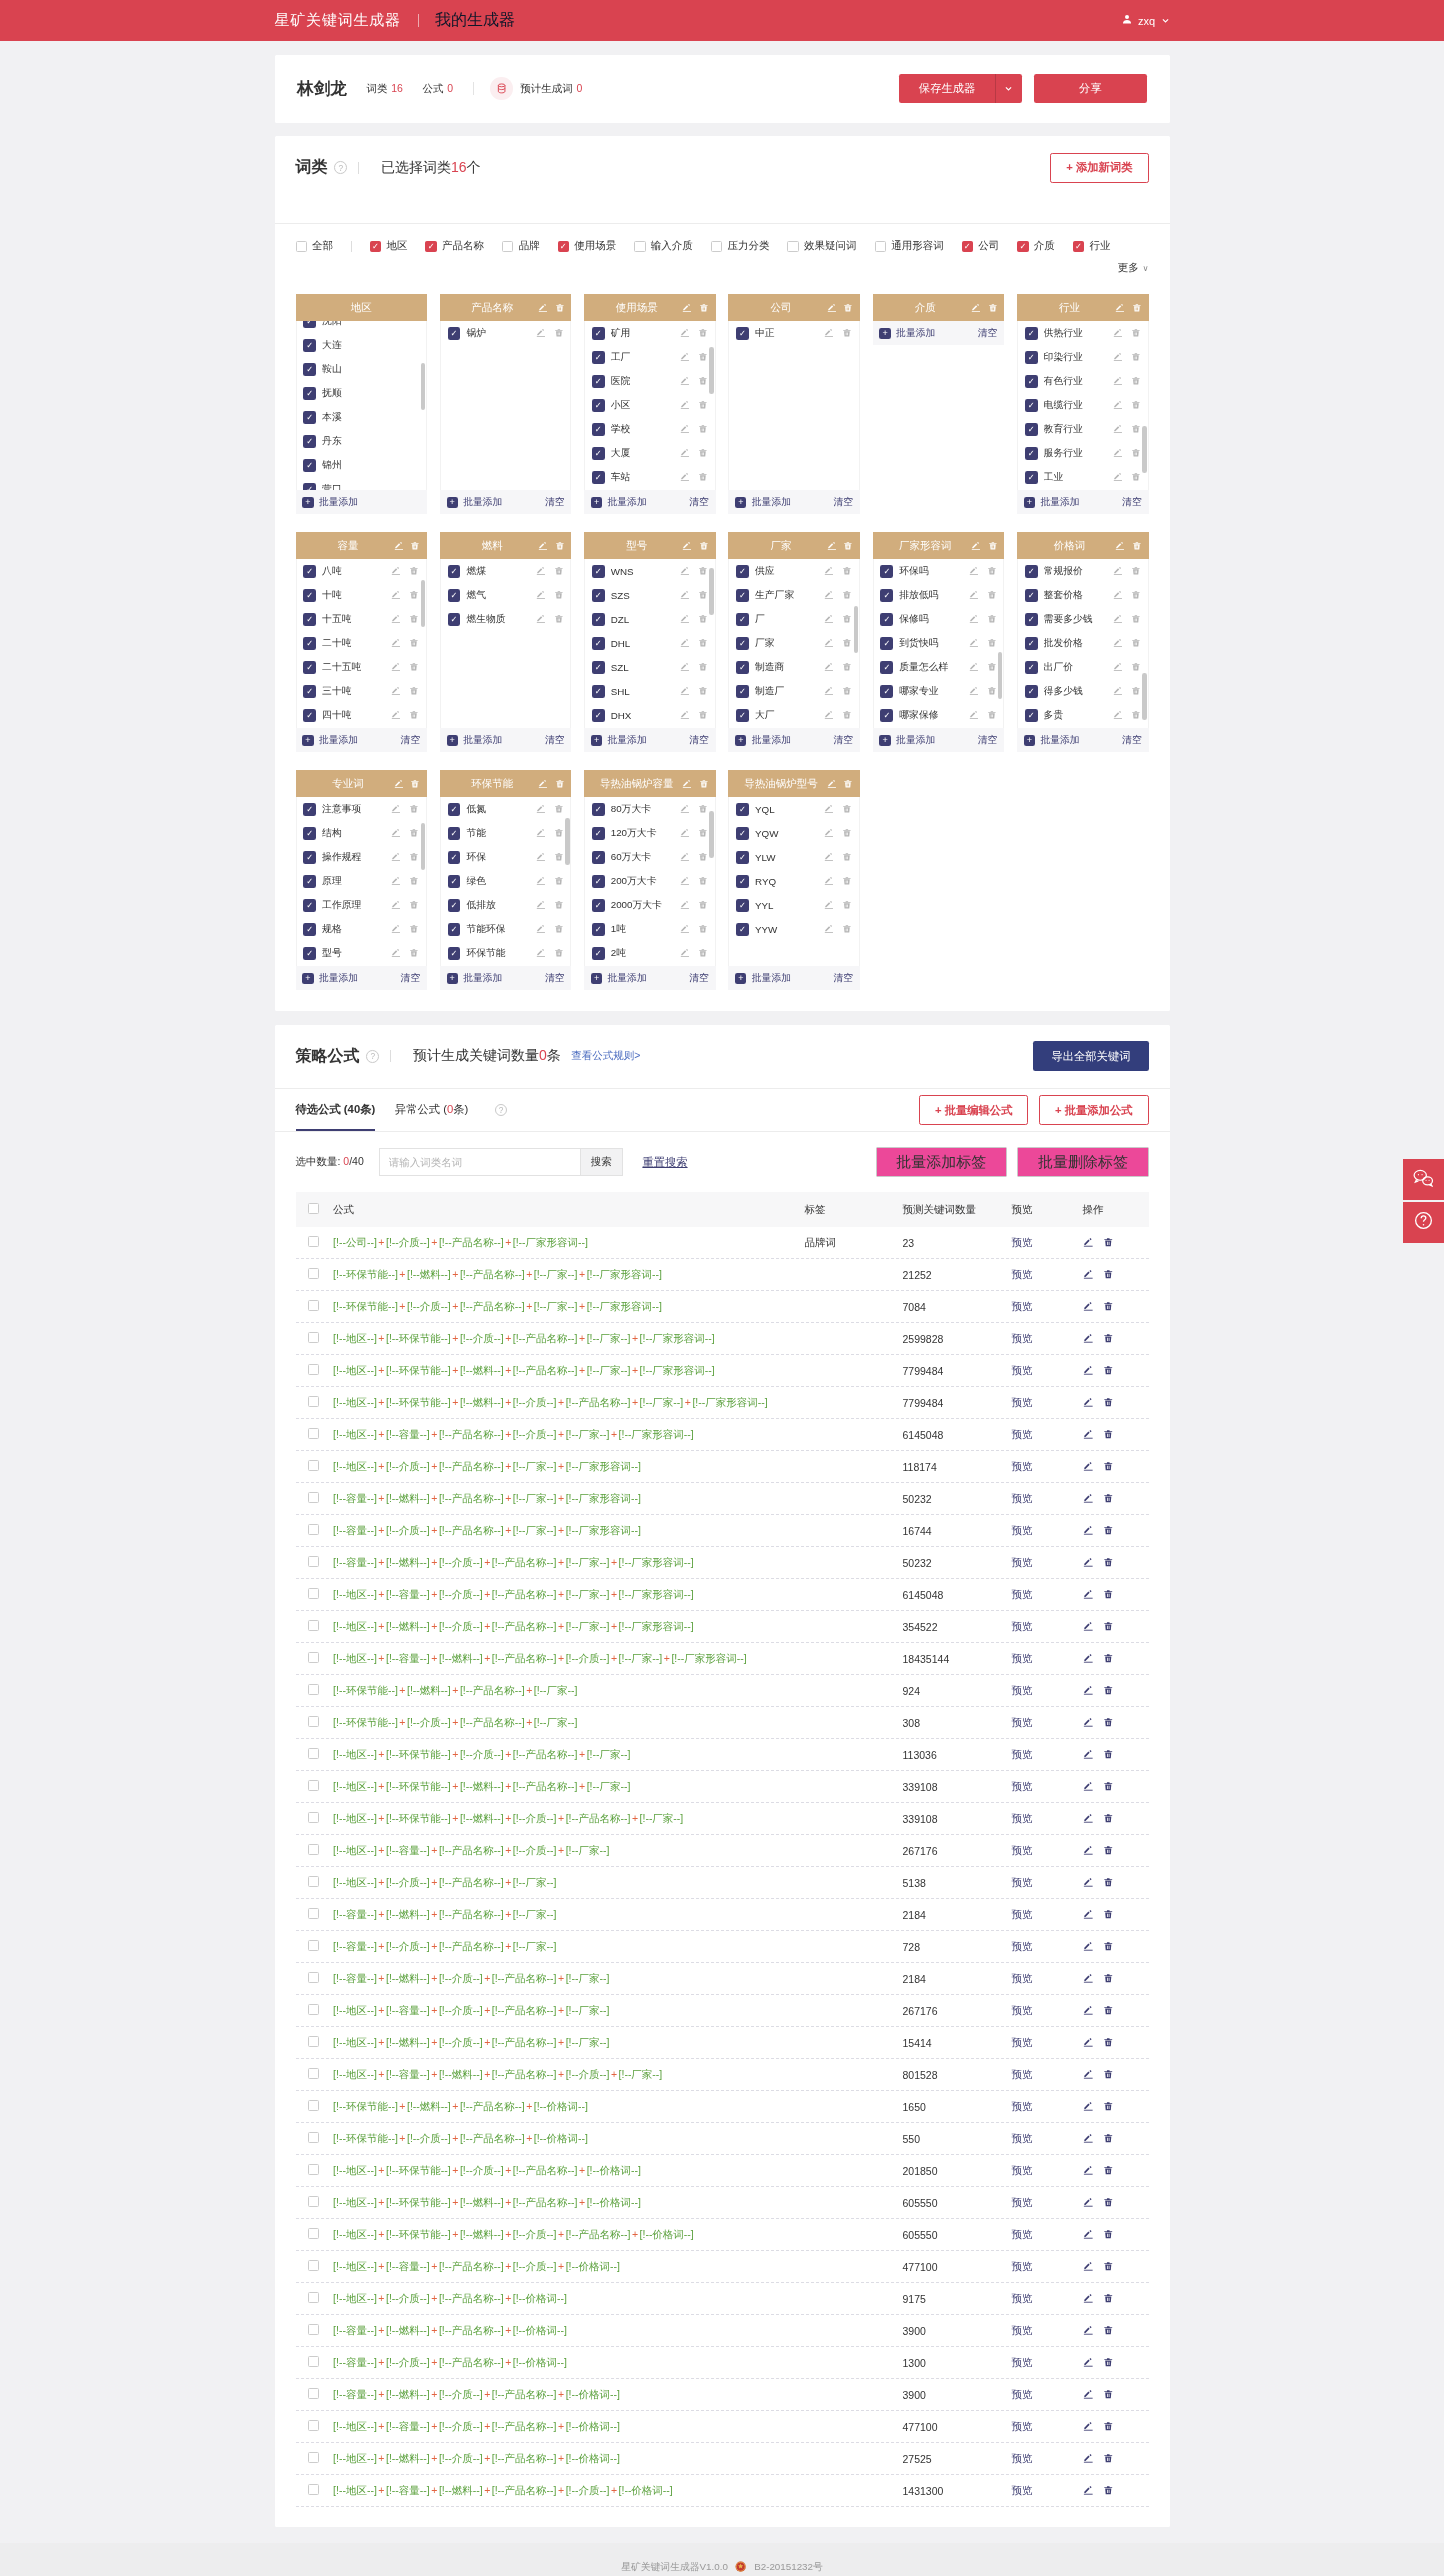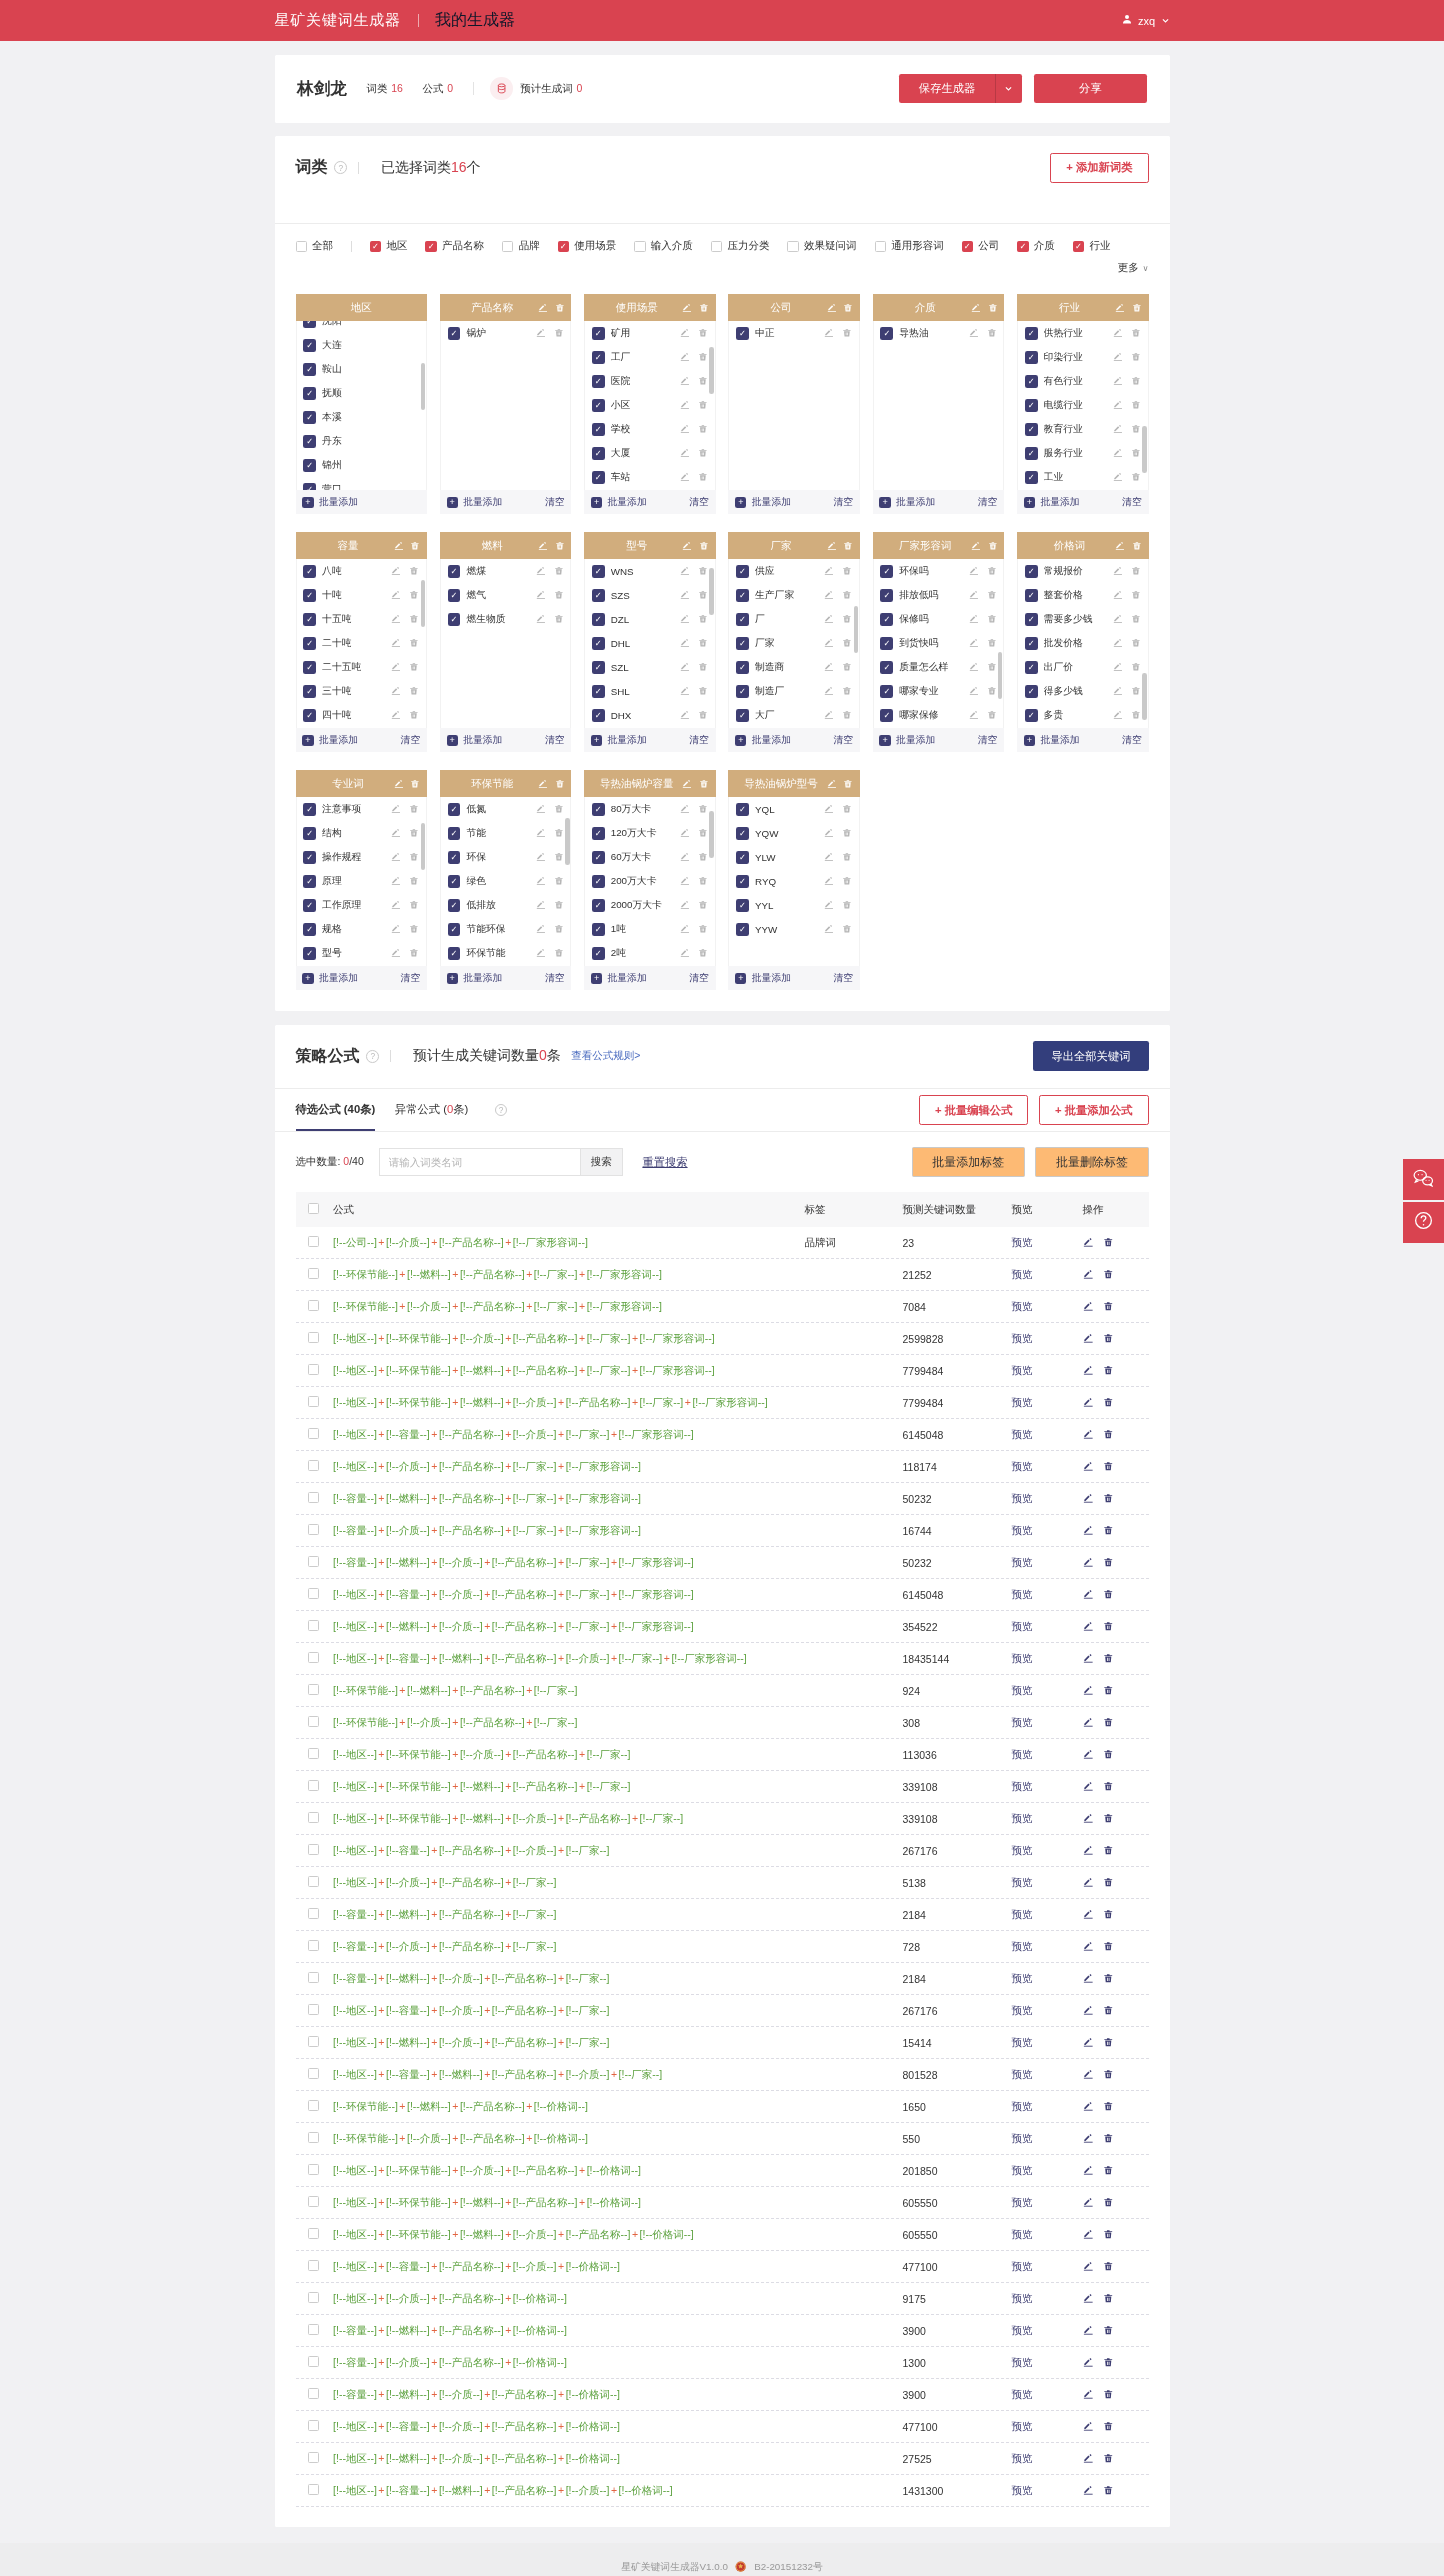--- a/index.html
+++ b/index.html
@@ -86,21 +86,21 @@
   .tabs-row .btn-outline-red { margin-left:10.5px; }
 
   .search-row { padding:15px 21px; display:flex; align-items:center; }
   .sel-count { font-size:10.5px; margin-right:15px; }
   .search-box { display:flex; }
   .search-box input { width:202px; height:28px; border:0.8px solid #e2e2e2; padding:0 9px; font-size:10.5px; outline:none; color:#333; background:#fff; font-family:inherit; }
   .search-box input::placeholder { color:#b5b5b5; }
   .btn-search { width:42px; height:28px; background:#f2f2f3; border:0.8px solid #e2e2e2; border-left:none; font-size:10.5px; color:#333; cursor:pointer; }
   .reset-link { color:#3e3e72; font-size:11.3px; margin-left:19.6px; text-decoration:underline; }
   .search-row .spacer { flex:1; }
-  .btn-gray { height:30px; background:#fdba74; border:0.8px solid #c9c9c9; color:#333; font-size:12px; padding:0 19.6px; border-radius:1.5px; margin-left:10.5px; cursor:pointer; }
+  .btn-gray { height:30px; background:#ec4899; border:0.8px solid #c9c9c9; color:#333; font-size:15px; padding:0 19.6px; border-radius:1.5px; margin-left:10.5px; cursor:pointer; }
 
   
   .f-table { padding:0 21px 19.6px; }
   .t-head { display:flex; align-items:center; height:35px; background:#f7f7f8; padding:0 12px; font-size:10.5px; color:#333; }
   .t-row { display:flex; align-items:center; height:32px; padding:0 12px; border-bottom:0.8px dashed #dcdce4; font-size:10.5px; }
   .c-check { width:25.6px; flex:none; }
   .row-cb { width:11.3px; height:11.3px; border:0.8px solid #ccc; border-radius:1.5px; background:#fff; display:inline-block; cursor:pointer; }
   .c-formula { flex:1; white-space:nowrap; overflow:hidden; }
   .c-tag { width:98px; flex:none; }
   .c-count { width:109px; flex:none; }
@@ -546,42 +546,20 @@
                   <rect x="2" y="20" width="20" height="2"></rect>
                 </svg>
               </span>
         <span class="icon">
                 <svg viewBox="0 0 24 24" width="9.8" height="9.8" fill="currentColor">
                   <path d="M9 3h6v2h6v2H3V5h6V3zM5 8h14l-1.2 13H6.2L5 8zm4.2 3v7h1.8v-7H9.2zm3.8 0v7h1.8v-7H13z"></path>
                 </svg>
               </span>
       </span>
     </div>
-    <div class="wc-body">
-      <div class="wc-list">
-              <div class="wc-item">
-    <span class="item-cb"></span>
-    <span class="item-label">导热油</span>
-    <span class="item-ops">
-      <span class="icon">
-                    <svg viewBox="0 0 24 24" width="9.8" height="9.8" fill="currentColor">
-                      <path d="M3 15.2V18h2.8l9.4-9.4-2.8-2.8L3 15.2zM17.6 7.2l1.5-1.5c.4-.4.4-1 0-1.4l-1.4-1.4c-.4-.4-1-.4-1.4 0l-1.5 1.5 2.8 2.8z"></path>
-                      <rect x="2" y="20" width="20" height="2"></rect>
-                    </svg>
-                  </span>
-      <span class="icon">
-                    <svg viewBox="0 0 24 24" width="9.8" height="9.8" fill="currentColor">
-                      <path d="M9 3h6v2h6v2H3V5h6V3zM5 8h14l-1.2 13H6.2L5 8zm4.2 3v7h1.8v-7H9.2zm3.8 0v7h1.8v-7H13z"></path>
-                    </svg>
-                  </span>
-    </span>
-  </div>
-            </div>
-
-    </div>
     <div class="wc-foot">
       <span class="foot-add">
               <span class="plus-box">+</span>
               <span class="foot-add-label">批量添加</span>
             </span>
       <span class="foot-clear">清空</span>
     </div>
   </div>
         <div class="wc-card">
     <div class="wc-head">

